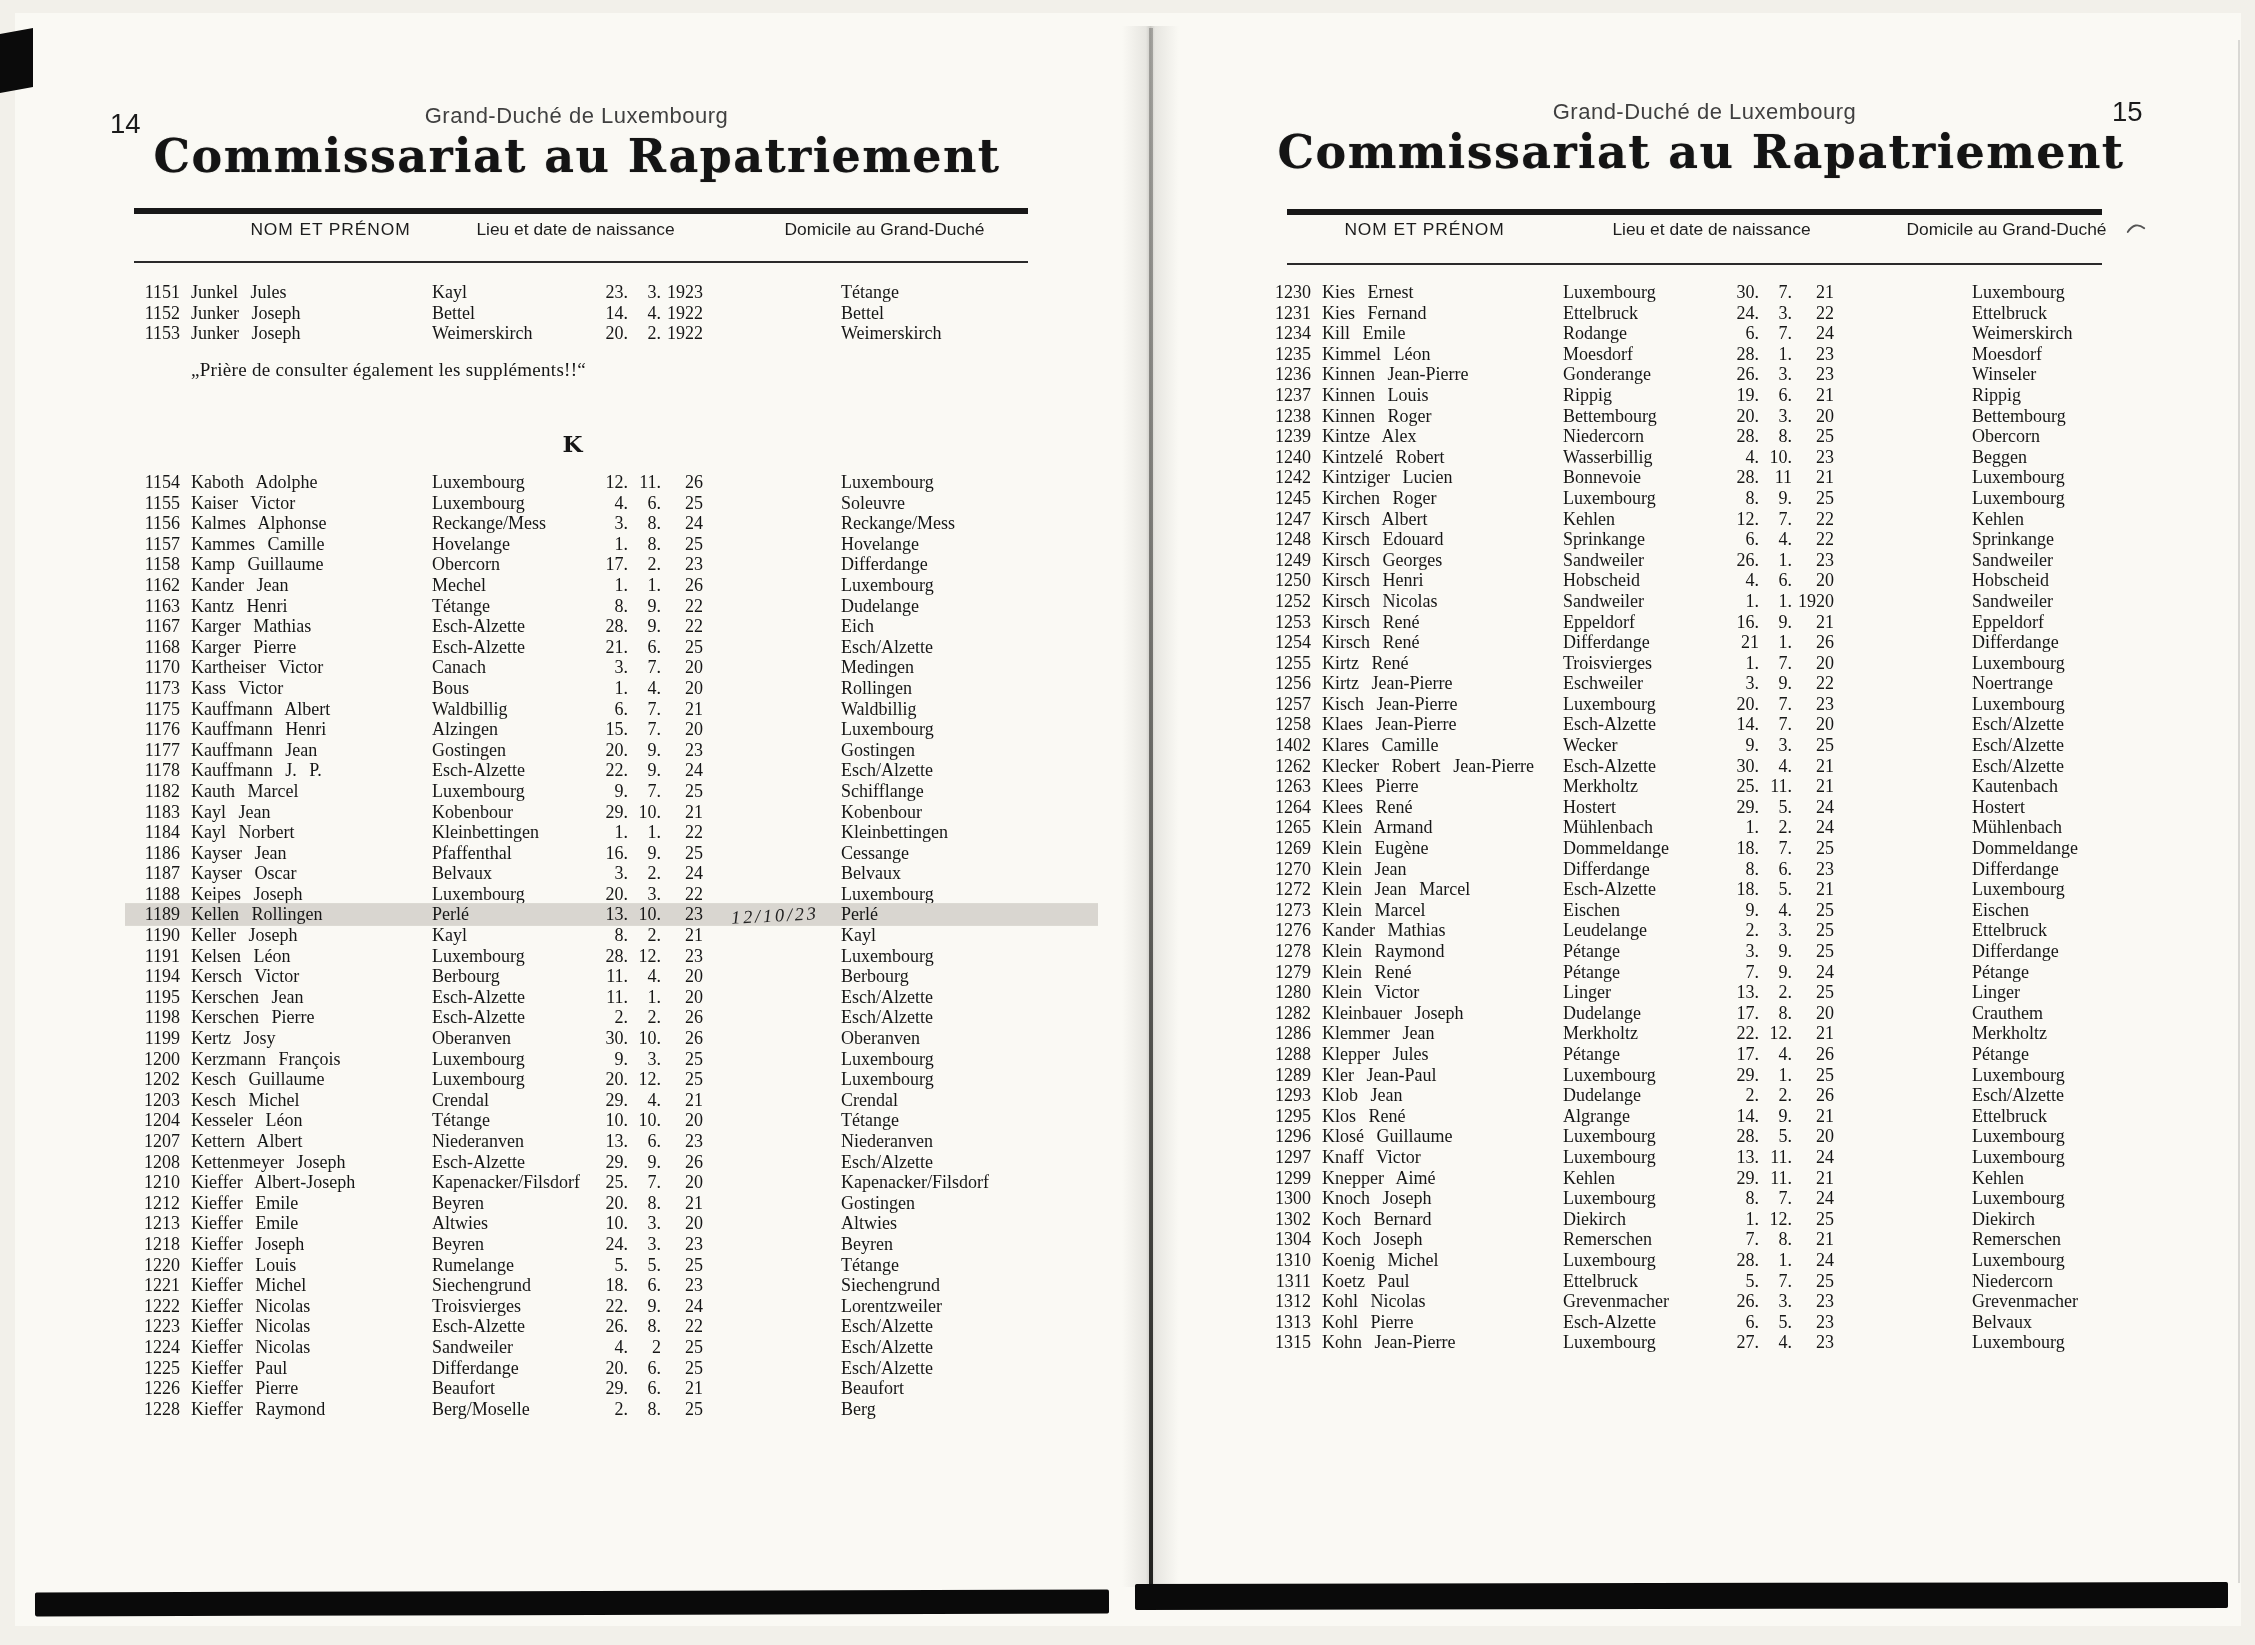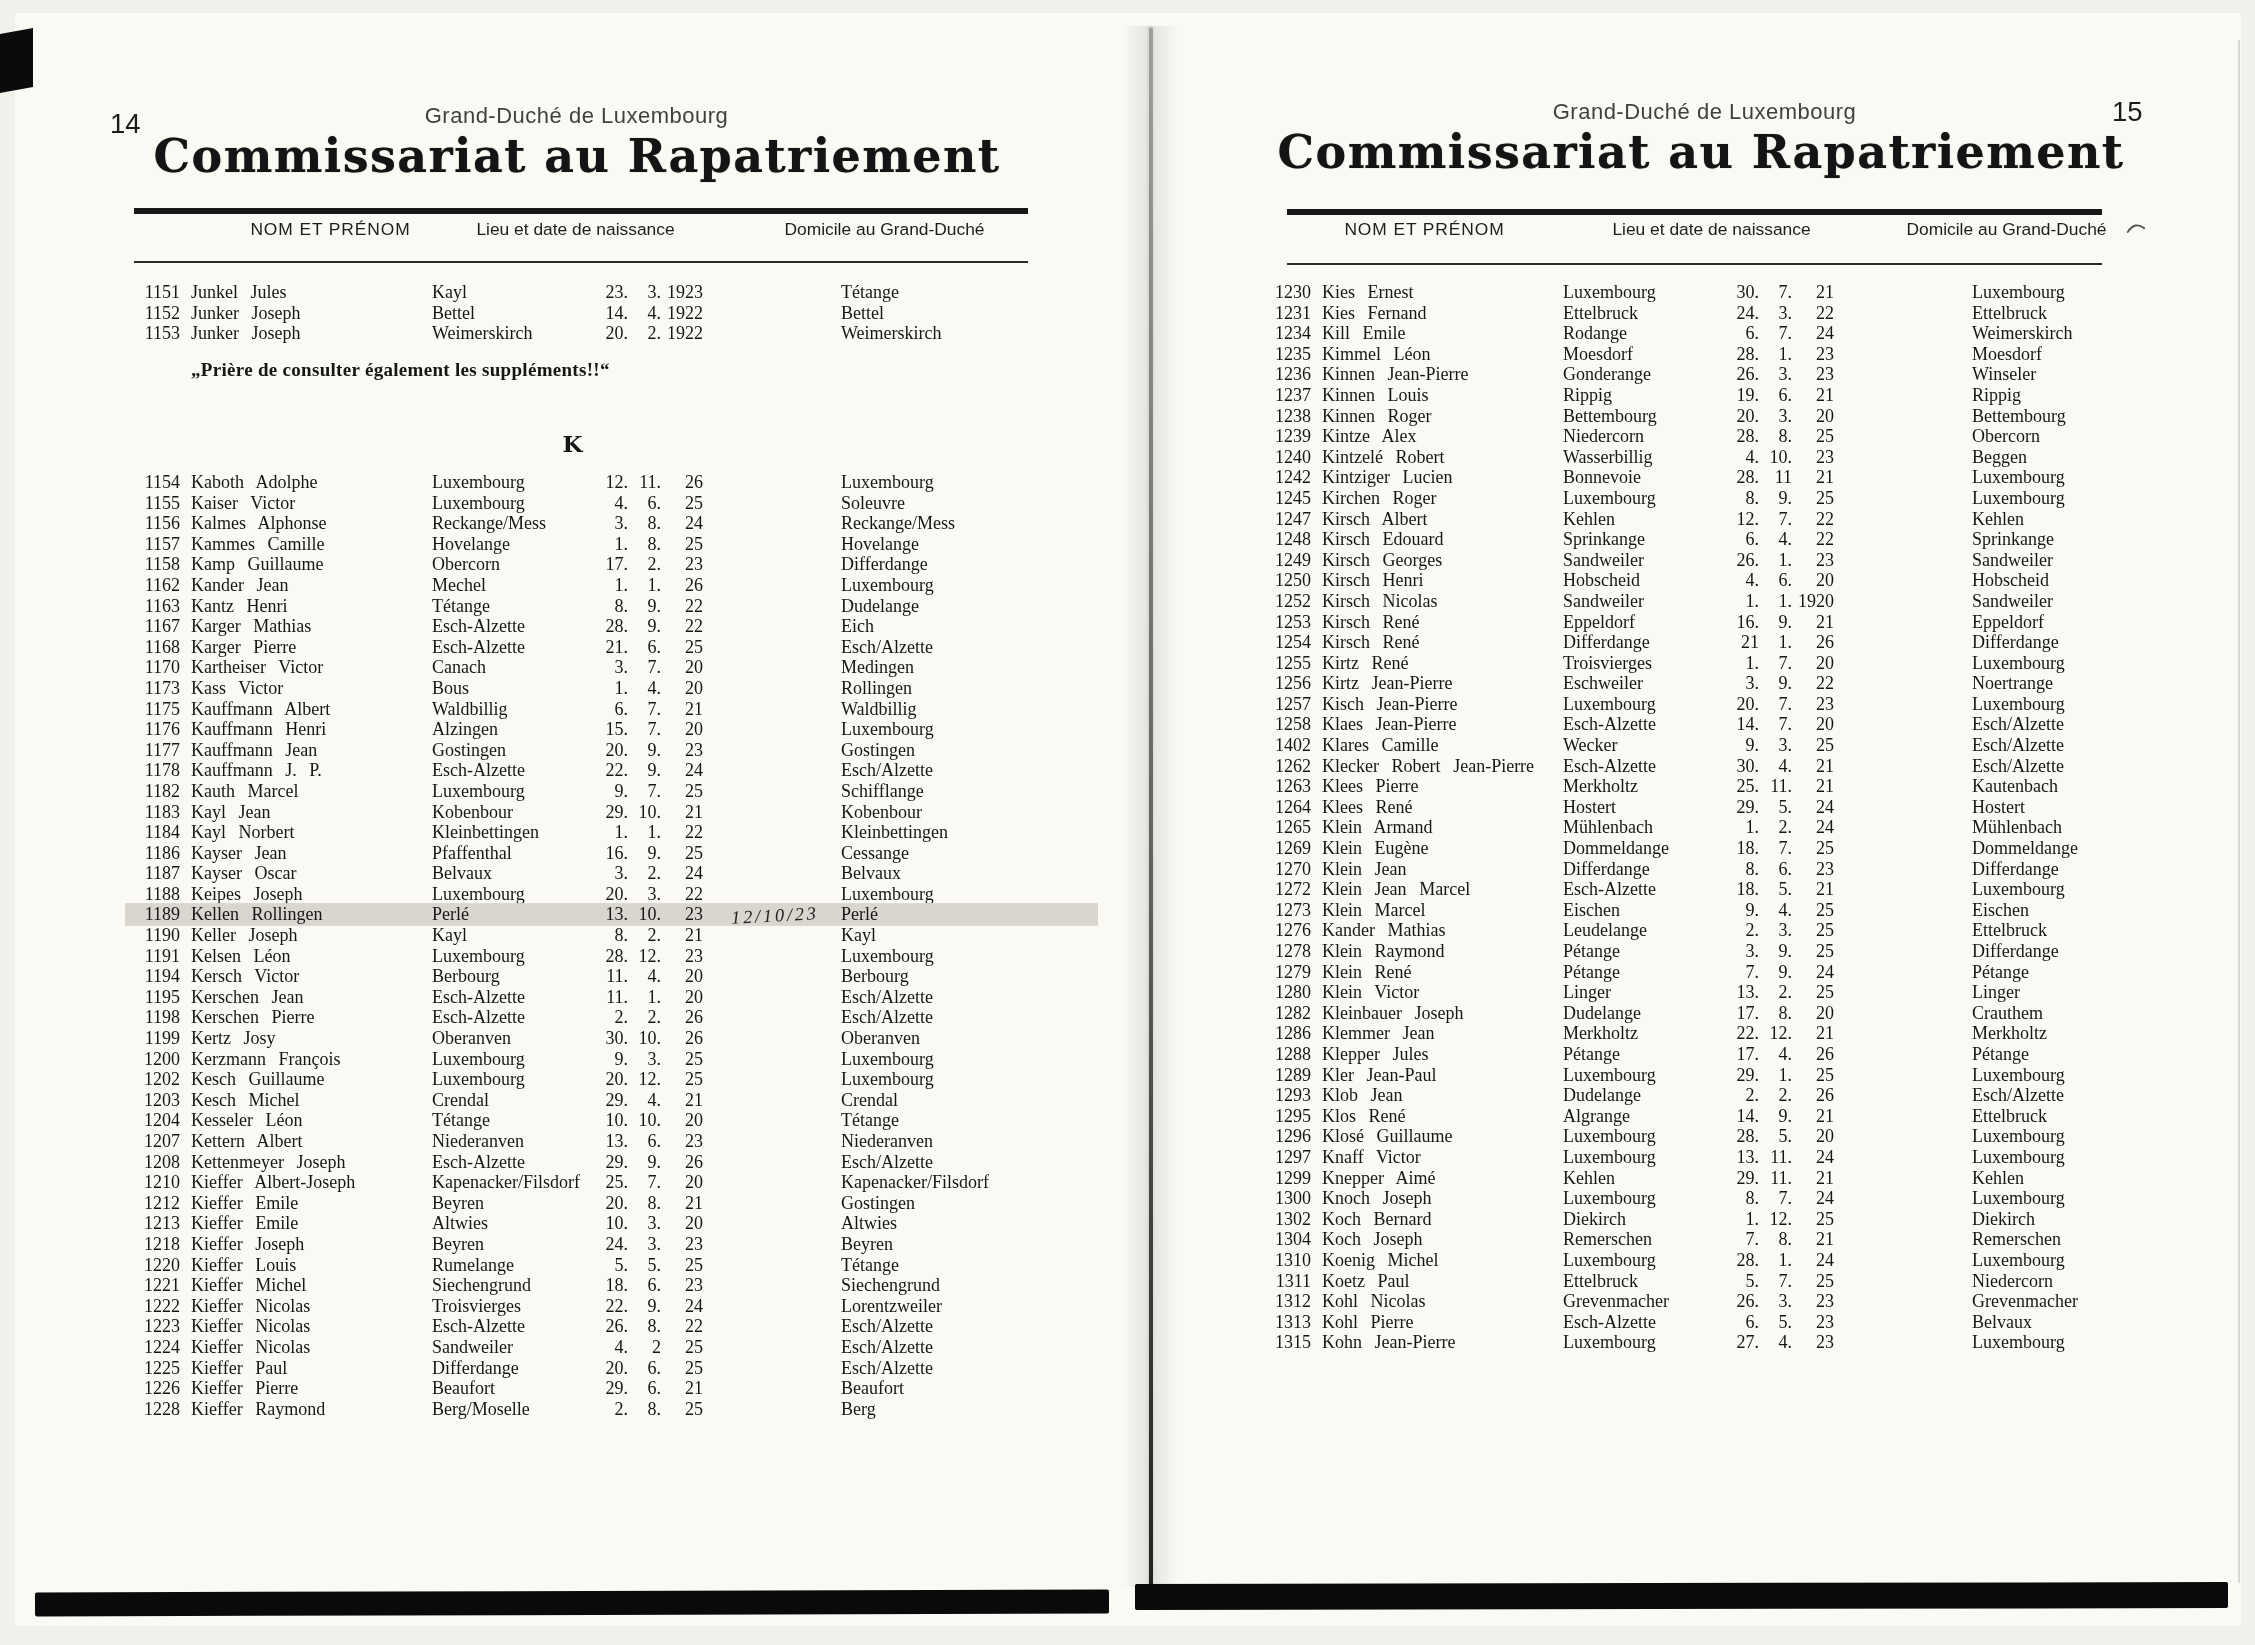--- a/index.html
+++ b/index.html
@@ -38,21 +38,21 @@
   .c-name{left:66px;width:303px;word-spacing:.45em;}
   .c-place{left:307px;width:239px;}
   .c-date{left:464px;width:114px;}
   .c-date span{position:static;display:inline-block;text-align:right;}
   .c-date .t0{width:39px;}.c-date .t1{width:33px;}.c-date .t2{width:42px;}
   .c-dom{left:716px;width:257px;}
   .row.highlight{background:#d9d6d0;box-shadow:0 0.9px 0 #d9d6d0,0 -0.9px 0 #d9d6d0;}
   .c-annot{left:606px;width:147px;font-style:italic;font-size:18.4px;letter-spacing:2.8px;
            transform:rotate(-3deg);color:#232323;}
   
-  .notice{position:absolute;left:191px;top:359px;font-weight:700;font-size:19px;letter-spacing:0.3px;}
+  .notice{position:absolute;left:191px;top:359px;font-weight:400;font-size:19px;letter-spacing:0.3px;}
   .section-letter{position:absolute;left:545px;top:430px;width:55px;text-align:center;
                   font-weight:700;font-size:23px;font-family:"DejaVu Serif",serif;}
 </style>
 </head>
 <body>
 
 <div id="canvas">
   <div class="sheet"></div>
 
   <div class="page-number" style="left:110px;top:99px;margin-top:9px;">14</div>

